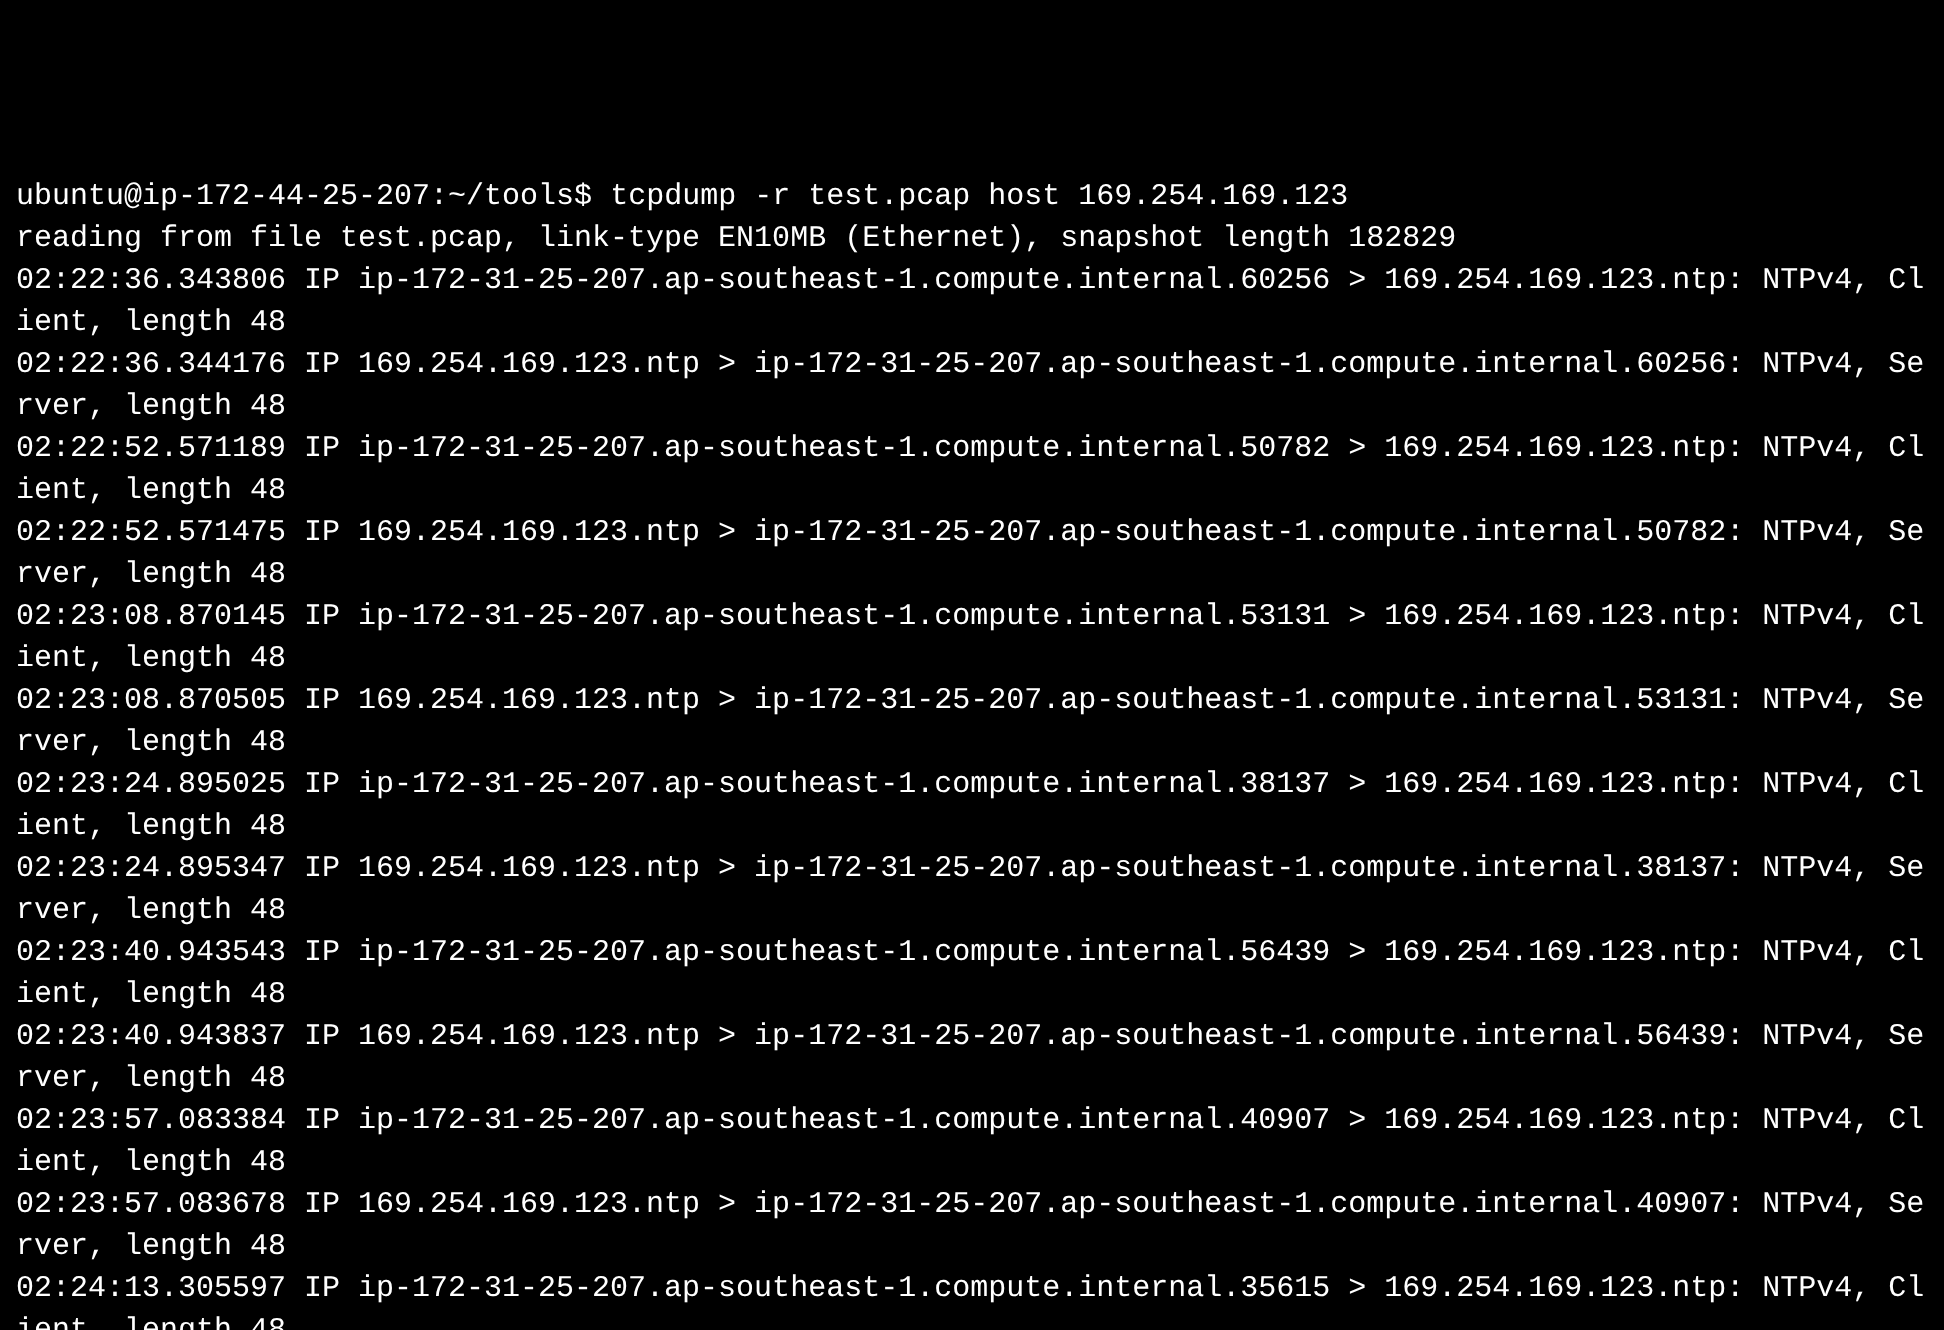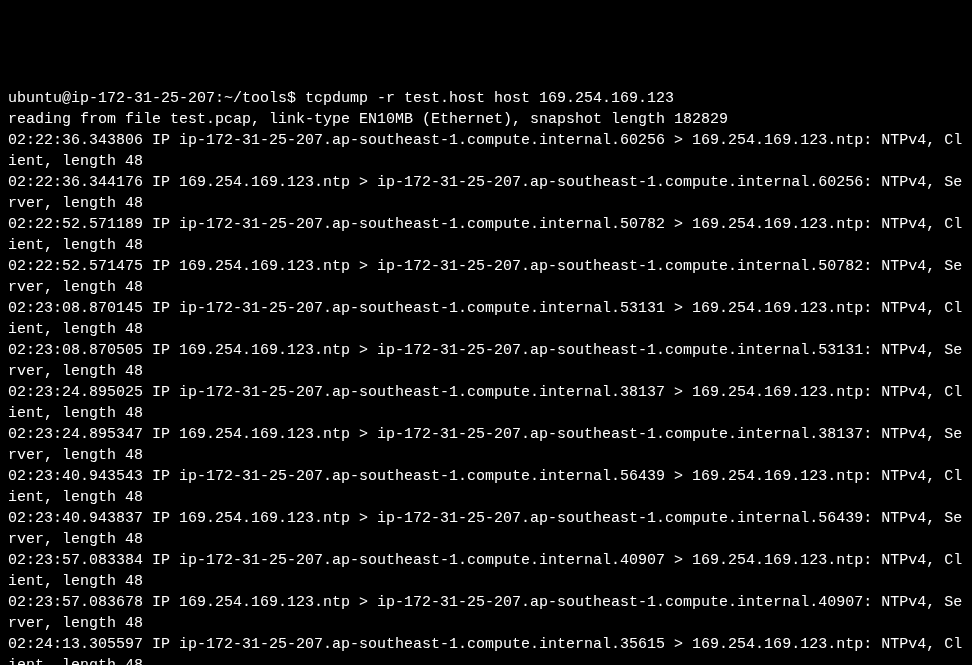--- a/index.html
+++ b/index.html
@@ -19,21 +19,21 @@
       width: 972px;
       height: 665px;
       overflow: hidden;
     }
   </style>
 </head>
 <body>
 
 
 
-<div><span>ubuntu@ip-172-31-25-207:~/tools$ </span><span>tcpdump -r test.host host 169.254.169.123</span>
+<div><span>ubuntu@ip-172-44-25-207:~/tools$ </span><span>tcpdump -r test.pcap host 169.254.169.123</span>
 <span>reading from file test.pcap, link-type EN10MB (Ethernet), snapshot length 182829</span>
 <div id="packet-list">02:22:36.343806 IP ip-172-31-25-207.ap-southeast-1.compute.internal.60256 &gt; 169.254.169.123.ntp: NTPv4, Client, length 48
 02:22:36.344176 IP 169.254.169.123.ntp &gt; ip-172-31-25-207.ap-southeast-1.compute.internal.60256: NTPv4, Server, length 48
 02:22:52.571189 IP ip-172-31-25-207.ap-southeast-1.compute.internal.50782 &gt; 169.254.169.123.ntp: NTPv4, Client, length 48
 02:22:52.571475 IP 169.254.169.123.ntp &gt; ip-172-31-25-207.ap-southeast-1.compute.internal.50782: NTPv4, Server, length 48
 02:23:08.870145 IP ip-172-31-25-207.ap-southeast-1.compute.internal.53131 &gt; 169.254.169.123.ntp: NTPv4, Client, length 48
 02:23:08.870505 IP 169.254.169.123.ntp &gt; ip-172-31-25-207.ap-southeast-1.compute.internal.53131: NTPv4, Server, length 48
 02:23:24.895025 IP ip-172-31-25-207.ap-southeast-1.compute.internal.38137 &gt; 169.254.169.123.ntp: NTPv4, Client, length 48
 02:23:24.895347 IP 169.254.169.123.ntp &gt; ip-172-31-25-207.ap-southeast-1.compute.internal.38137: NTPv4, Server, length 48
 02:23:40.943543 IP ip-172-31-25-207.ap-southeast-1.compute.internal.56439 &gt; 169.254.169.123.ntp: NTPv4, Client, length 48

